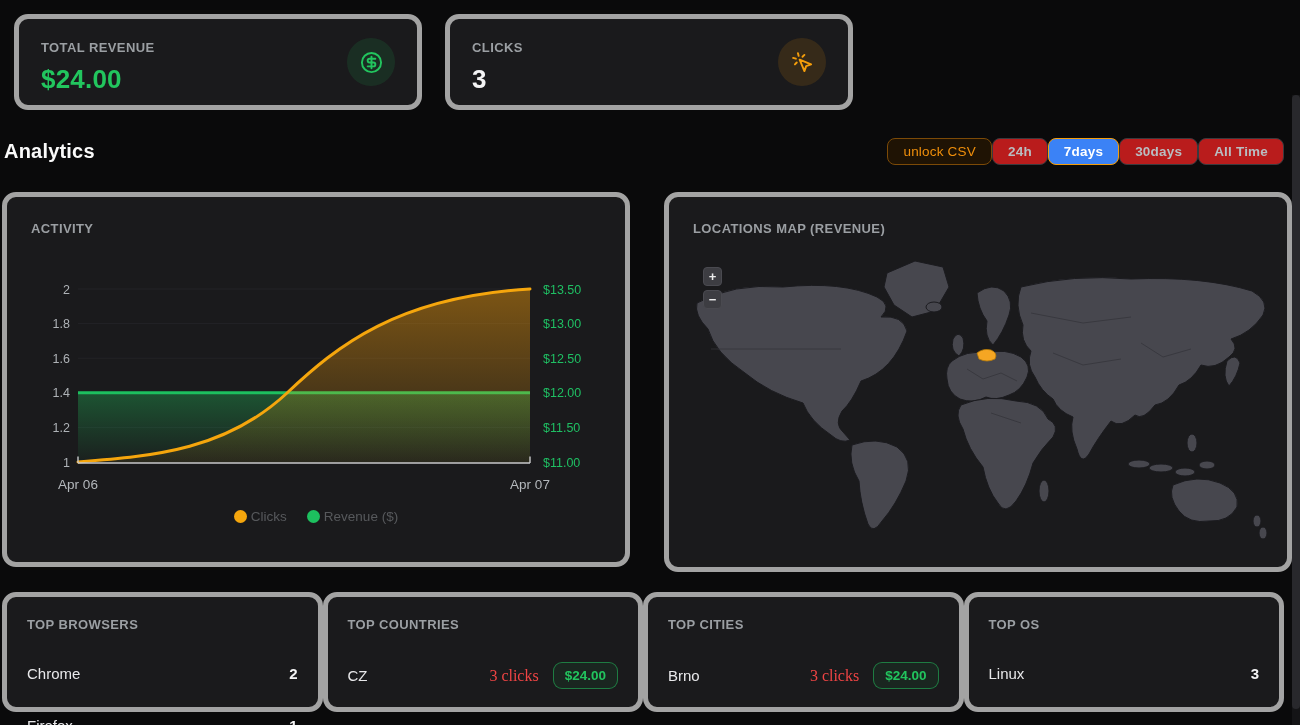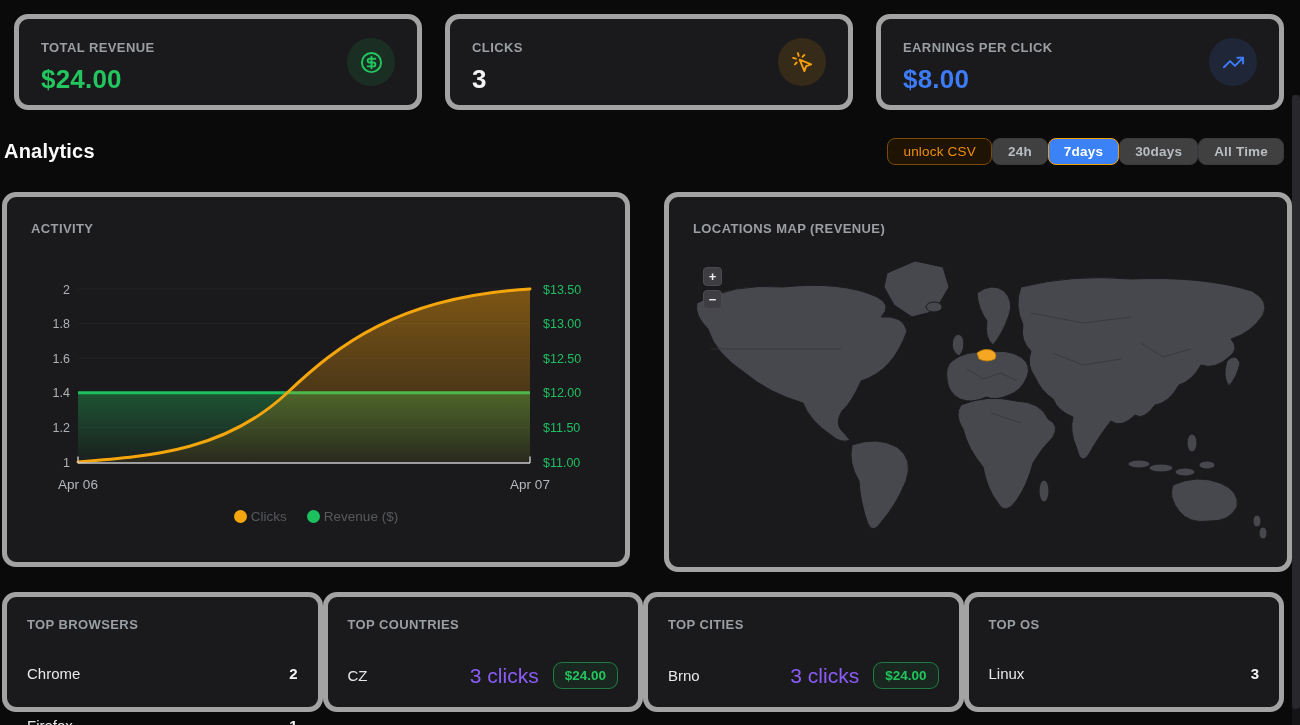--- a/index.html
+++ b/index.html
@@ -38,21 +38,21 @@
   .bg-blue{background:rgba(61,123,247,.13);}
   
   .analytics-header{
     position:absolute;left:4px;top:136px;right:16px;height:30px;
     display:flex;align-items:center;justify-content:space-between;
   }
   .analytics-title{color:#fafafa;font-size:20px;font-weight:800;letter-spacing:.2px;}
   .range-buttons{display:flex;align-items:center;}
   .btn{
     height:27px;padding:0 15px;border-radius:8px;cursor:pointer;
-    background:#404040;border:1px solid #3a3a3e;color:#b9bdc1;
+    background:#b91c1c;border:1px solid #3a3a3e;color:#b9bdc1;
     font-family:inherit;font-size:13.5px;font-weight:600;letter-spacing:.2px;
     display:flex;align-items:center;
   }
   .btn-unlock{
     background:#1f1304;border:1px solid #7c4a07;color:#ef8e0b;font-weight:500;
   }
   .btn-active{
     background:#3b82f6;border:1px solid #f59e0b;color:#ffffff;font-weight:700;
   }
   
@@ -83,21 +83,21 @@
     display:grid;grid-template-columns:repeat(4,1fr);
   }
   .bottom-card{height:120px;padding:20px;}
   .list-row{
     display:flex;align-items:center;justify-content:space-between;
     margin-top:30px;min-height:22px;text-align:right;
   }
   .row-label{color:#e8e8ea;font-size:15px;}
   .row-value{color:#f4f4f5;font-size:15px;font-weight:700;}
   .row-right{display:flex;align-items:center;gap:14px;}
-  .row-clicks{color:#8b5cf6;font-size:21px;}
+  .row-clicks{color:#ef4444;font-size:16px;font-family:Liberation Serif, serif;}
   .rev-badge{
     padding:5px 11px;border-radius:9px;
     background:rgba(34,197,94,.08);border:1px solid rgba(34,197,94,.55);
     color:#22c55e;font-size:13.5px;font-weight:700;
   }
   
   .scrollbar-track{position:absolute;right:0;top:95px;width:8px;height:630px;background:#141416;}
   .scrollbar-thumb{position:absolute;right:0;top:95px;width:8px;height:614px;background:#28282c;border-radius:4px;}
 </style>
 </head>
@@ -124,30 +124,20 @@
       <svg viewBox="0 0 24 24" fill="none" stroke="currentColor" stroke-width="2" stroke-linecap="round" stroke-linejoin="round">
         <path d="m9 9 5 12 1.8-5.2L21 14Z"></path>
           <path d="M7.2 2.2 8 5.1"></path>
           <path d="m5.1 8-2.9-.8"></path>
           <path d="M14 4.1 12 6"></path>
           <path d="m6 12-1.9 2"></path>
       </svg>
     </div>
   </div>
 
-  <div class="card stat-card">
-    <div class="card-title">EARNINGS PER CLICK</div>
-    <div class="stat-value blue">$8.00</div>
-    <div class="stat-icon bg-blue blue">
-      <svg viewBox="0 0 24 24" fill="none" stroke="currentColor" stroke-width="2" stroke-linecap="round" stroke-linejoin="round">
-        <polyline points="22 7 13.5 15.5 8.5 10.5 2 17"></polyline>
-          <polyline points="16 7 22 7 22 13"></polyline>
-      </svg>
-    </div>
-  </div>
 
 </div>
 
 <div class="analytics-header">
   <div class="analytics-title">Analytics</div>
   <div class="range-buttons">
     <button class="btn btn-unlock">unlock CSV</button>
     <button class="btn">24h</button>
     <button class="btn btn-active">7days</button>
     <button class="btn">30days</button>

